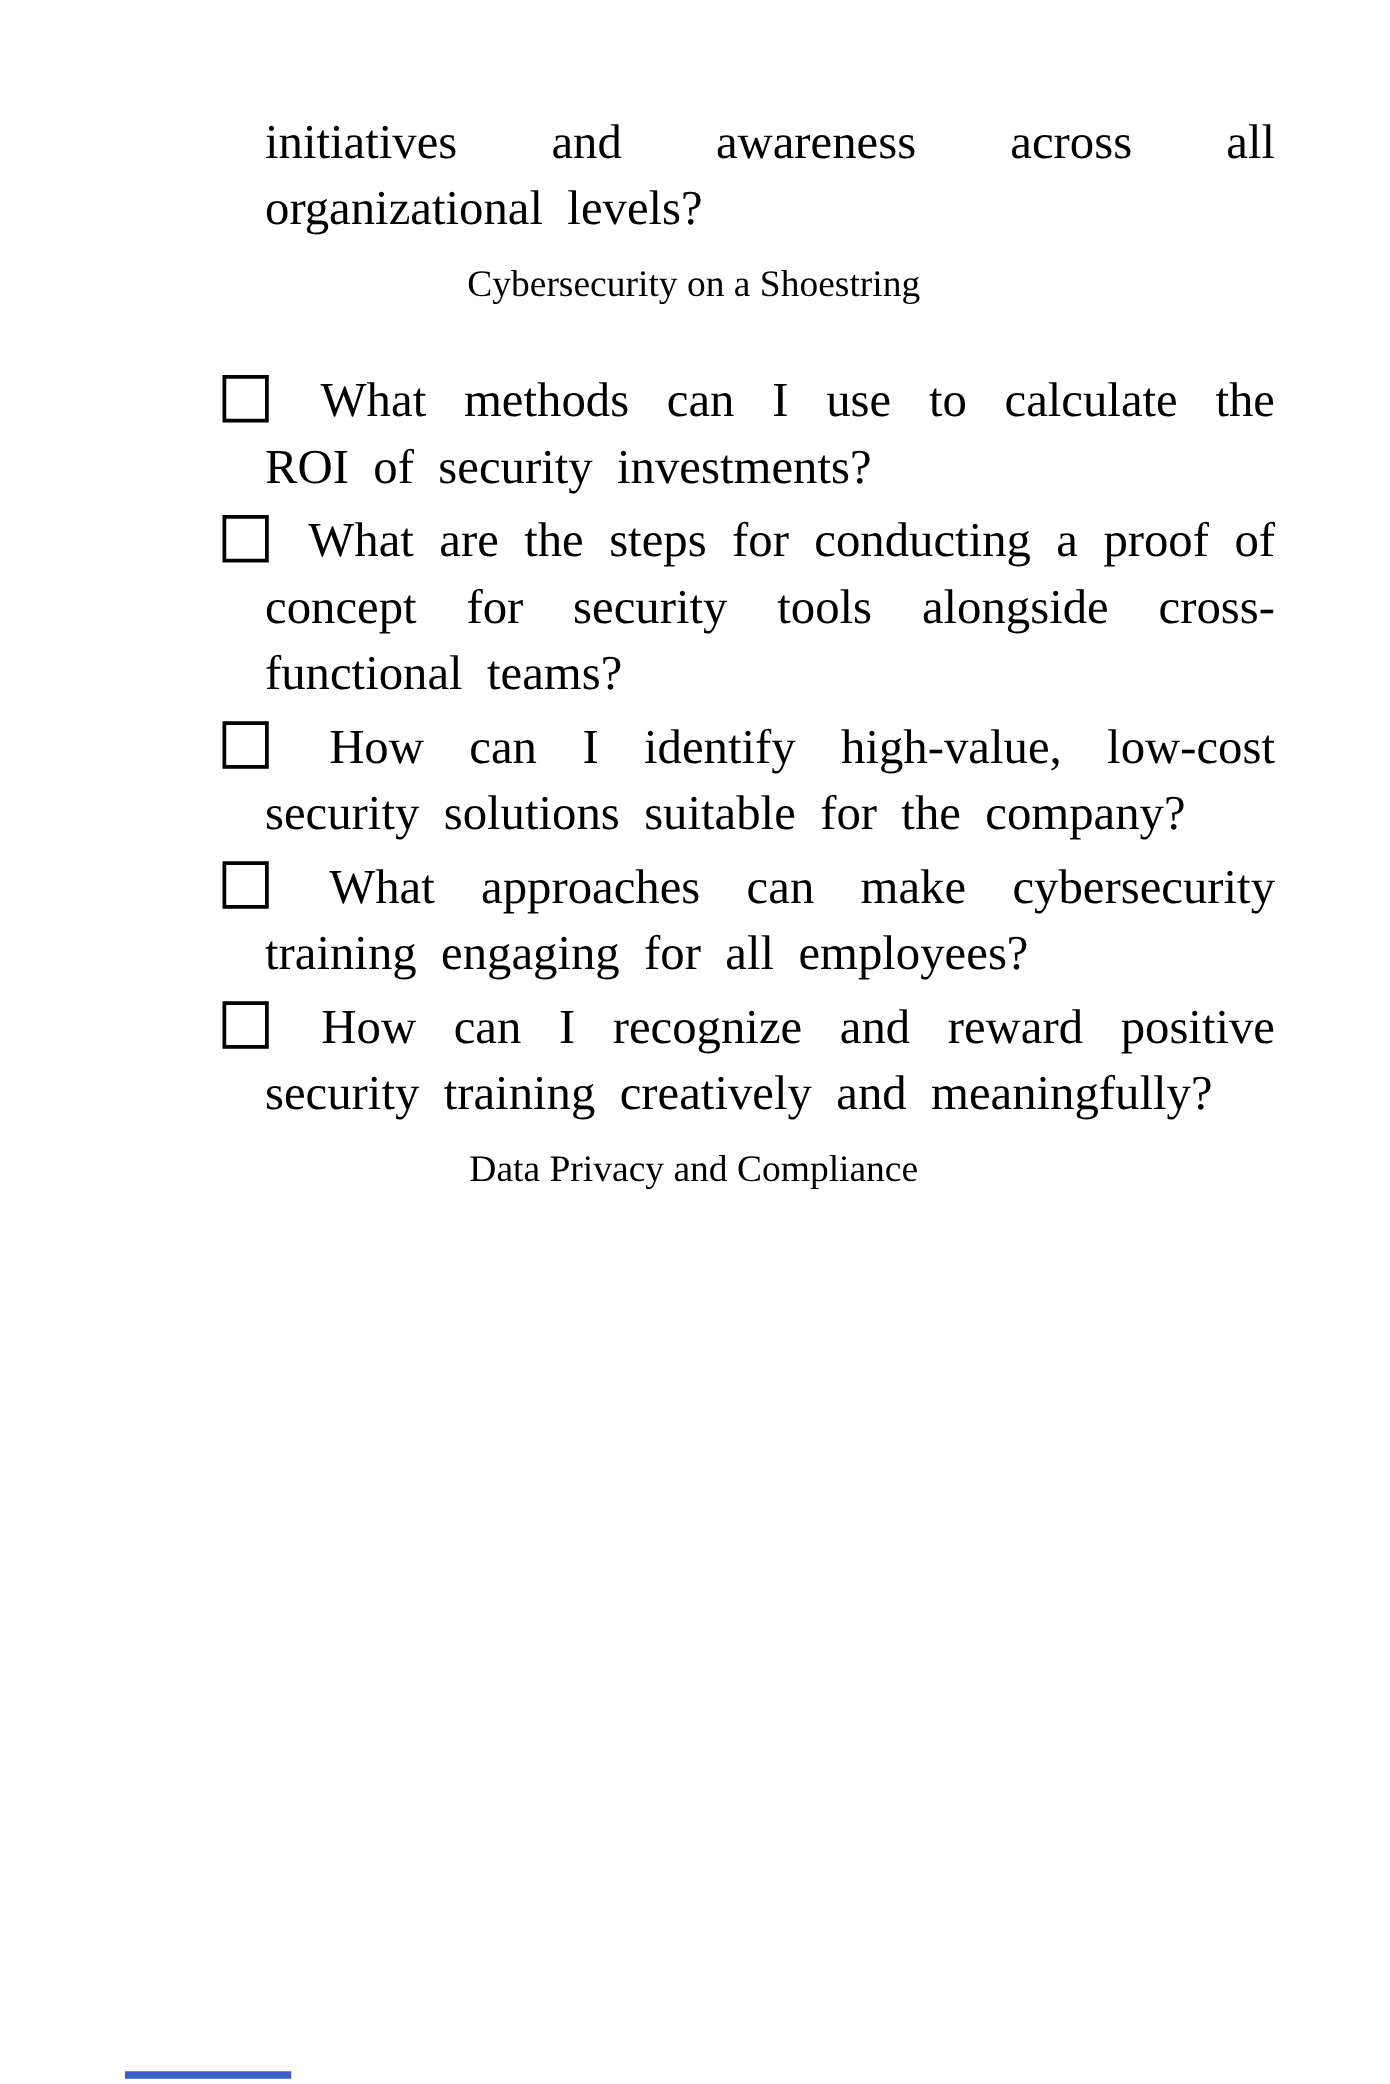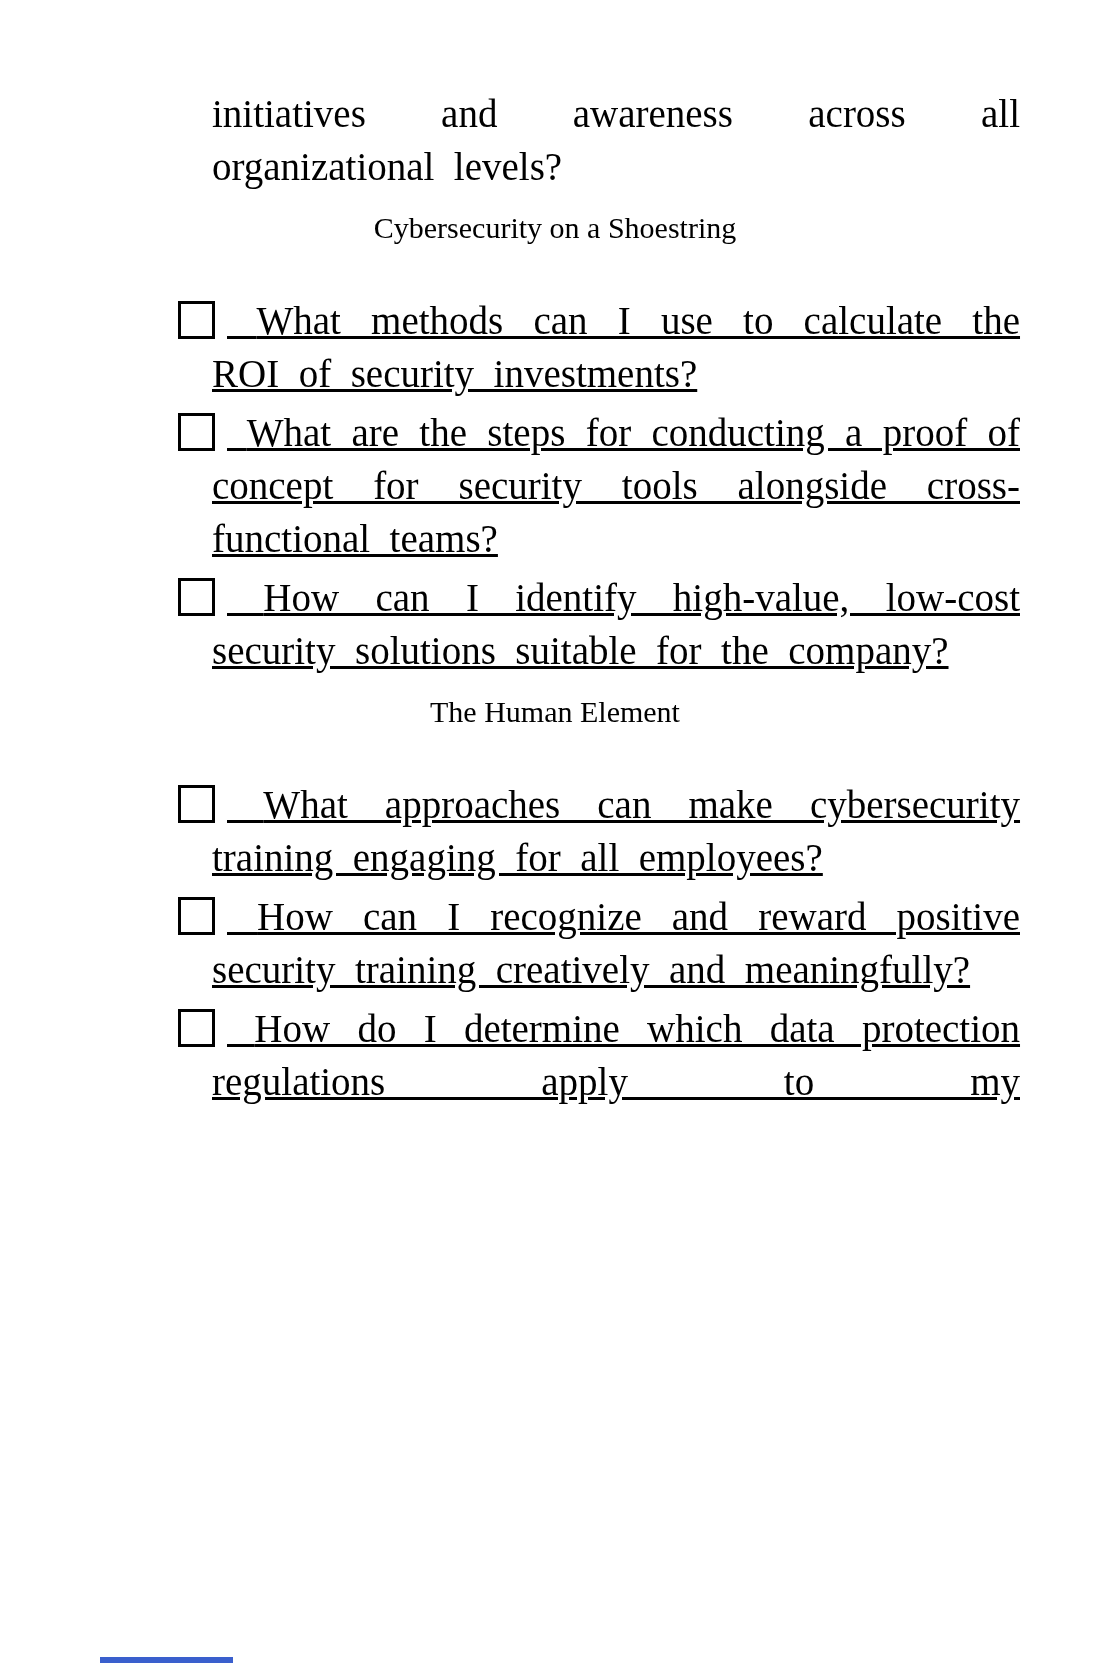--- a/index.html
+++ b/index.html
@@ -32,21 +32,20 @@
   .heading {
     font-size: 30px;
     line-height: 36px;
     font-weight: normal;
     margin: 17px 92px 48px 90px;
     text-align: center;
     word-spacing: normal;
   }
   .list {
     margin: 0;
-    text-decoration: underline;
   }
   .item {
     font-size: 39px;
     line-height: 53px;
     text-align: justify;
     word-spacing: 0.25em;
     margin: 0 92px 6px 212px;
     text-indent: -34px;
   }
   .item.cut {
@@ -84,31 +83,26 @@
       <span class="checkbox"></span> <span>What methods can I use to calculate the ROI of security investments?</span>
     </div>
     <div class="item">
       <span class="checkbox"></span> <span>What are the steps for conducting a proof of concept for security tools alongside cross-functional teams?</span>
     </div>
     <div class="item">
       <span class="checkbox"></span> <span>How can I identify high-value, low-cost security solutions suitable for the company?</span>
     </div>
   </div>
 
-  <h2 class="heading">The Human Element</h2>
   <div class="list">
     <div class="item">
       <span class="checkbox"></span> <span>What approaches can make cybersecurity training engaging for all employees?</span>
     </div>
     <div class="item">
       <span class="checkbox"></span> <span>How can I recognize and reward positive security training creatively and meaningfully?</span>
     </div>
   </div>
 
-  <div class="list">
-    <div class="item cut">
-      <span class="checkbox"></span> <span>How do I determine which data protection regulations apply to my</span>
-    </div>
-  </div>
+  <h2 class="heading">Data Privacy and Compliance</h2>
 
   <div class="progress-bar" style="background: rgb(58, 95, 205);"></div>
 
 </main>
 
 </body></html>

